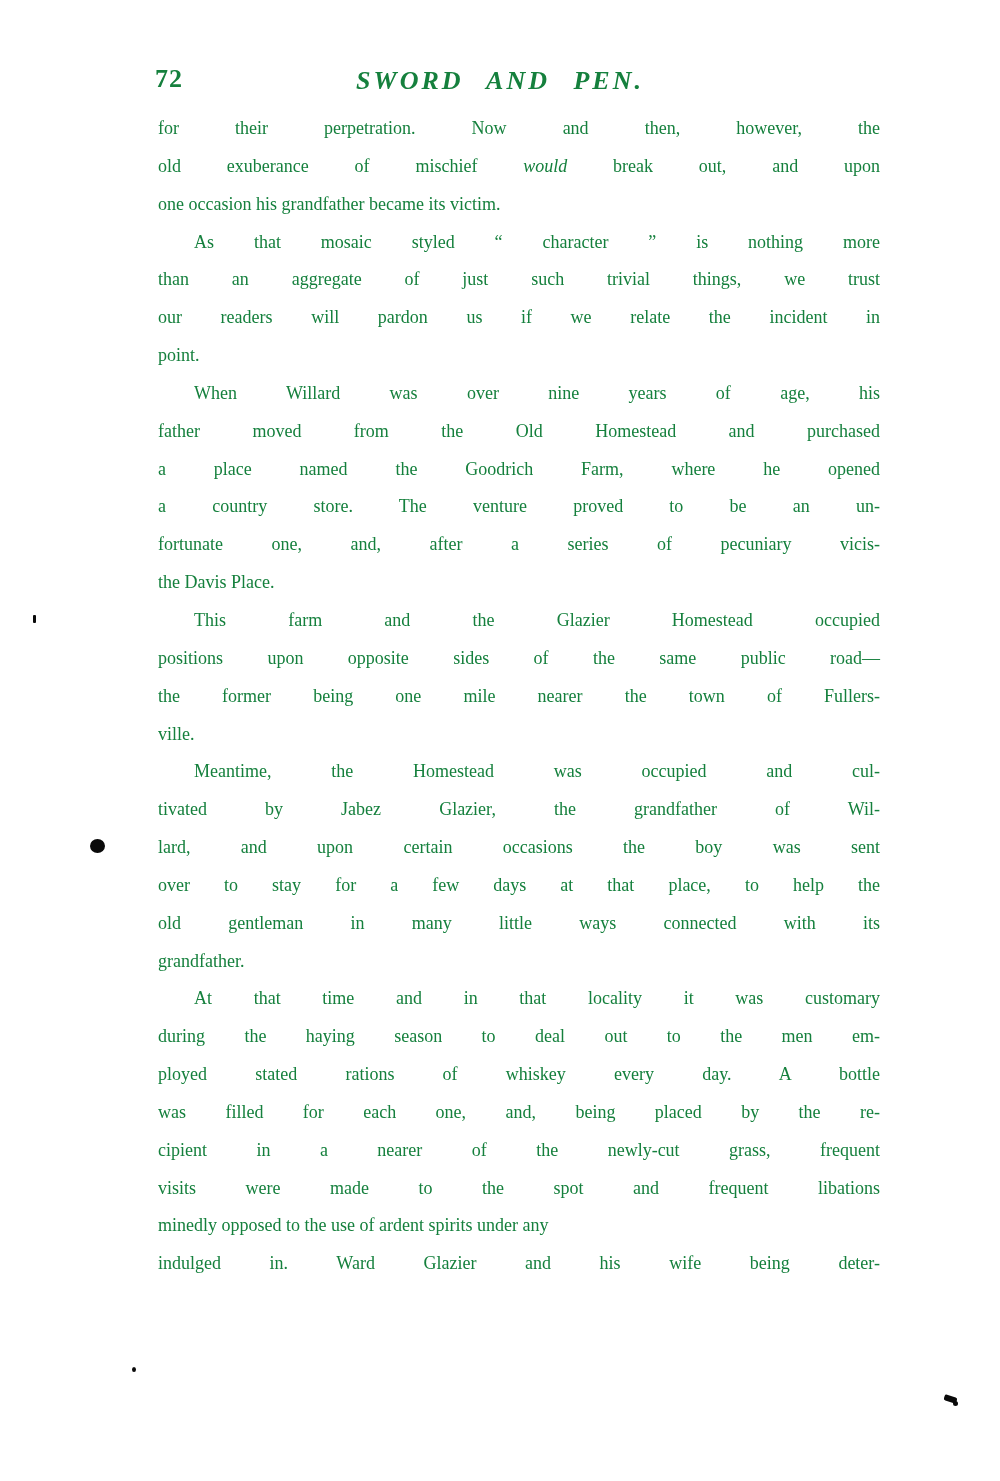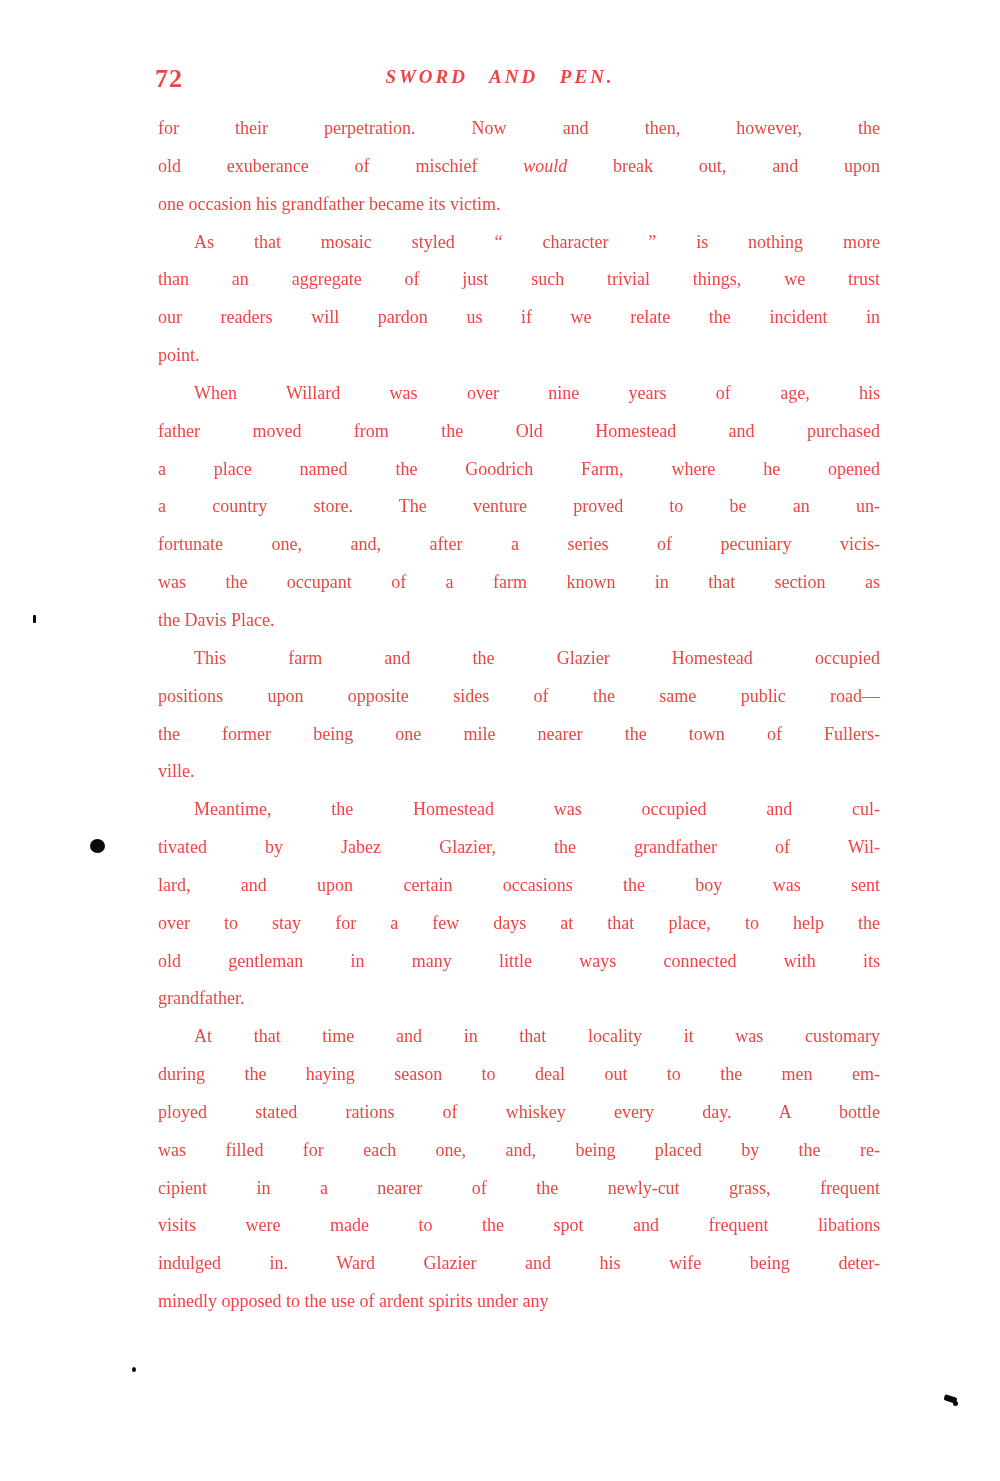--- a/index.html
+++ b/index.html
@@ -7,21 +7,21 @@
     padding: 0;
     background: #e8e8e8;
   }
   .page {
     position: relative;
     width: 1000px;
     height: 1481px;
     background: #ffffff;
     overflow: hidden;
     font-family: "Liberation Serif", serif;
-    color: #ef4444;
+    color: #15803d;
   }
   .header-row {
     position: absolute;
     top: 64px;
     left: 0;
     width: 1000px;
     height: 36px;
   }
   .page-number {
     position: absolute;
@@ -32,21 +32,21 @@
     letter-spacing: 1px;
   }
   .running-title {
     position: absolute;
     left: 0;
     right: 0;
     top: 2px;
     text-align: center;
     font-style: italic;
     font-weight: bold;
-    font-size: 19px;
+    font-size: 26px;
     letter-spacing: 3px;
     word-spacing: 14px;
   }
   .text-block {
     position: absolute;
     left: 158px;
     top: 110px;
     width: 722px;
   }
   .line {
@@ -91,40 +91,39 @@
       <div class="line last">one occasion his grandfather became its victim.</div>
       <div class="line indent">As that mosaic styled “ character ” is nothing more</div>
       <div class="line">than an aggregate of just such trivial things, we trust</div>
       <div class="line">our readers will pardon us if we relate the incident in</div>
       <div class="line last">point.</div>
       <div class="line indent">When Willard was over nine years of age, his</div>
       <div class="line">father moved from the Old Homestead and purchased</div>
       <div class="line">a place named the Goodrich Farm, where he opened</div>
       <div class="line">a country store. The venture proved to be an un-</div>
       <div class="line">fortunate one, and, after a series of pecuniary vicis-</div>
-      <div class="line">was the occupant of a farm known in that section as</div>
       <div class="line last">the Davis Place.</div>
       <div class="line indent">This farm and the Glazier Homestead occupied</div>
       <div class="line">positions upon opposite sides of the same public road—</div>
       <div class="line">the former being one mile nearer the town of Fullers-</div>
       <div class="line last">ville.</div>
       <div class="line indent">Meantime, the Homestead was occupied and cul-</div>
       <div class="line">tivated by Jabez Glazier, the grandfather of Wil-</div>
       <div class="line">lard, and upon certain occasions the boy was sent</div>
       <div class="line">over to stay for a few days at that place, to help the</div>
       <div class="line">old gentleman in many little ways connected with its</div>
       <div class="line last">grandfather.</div>
       <div class="line indent">At that time and in that locality it was customary</div>
       <div class="line">during the haying season to deal out to the men em-</div>
       <div class="line">ployed stated rations of whiskey every day. A bottle</div>
       <div class="line">was filled for each one, and, being placed by the re-</div>
       <div class="line">cipient in a nearer of the newly-cut grass, frequent</div>
       <div class="line">visits were made to the spot and frequent libations</div>
+      <div class="line last">minedly opposed to the use of ardent spirits under any</div>
       <div class="line">indulged in. Ward Glazier and his wife being deter-</div>
-      <div class="line last">minedly opposed to the use of ardent spirits under any</div>
     </div>
 
   <div class="ink-speck speck-round speck-1"></div>
   <div class="ink-speck speck-2"></div>
   <div class="ink-speck speck-round speck-2b"></div>
   <div class="ink-speck speck-3"></div>
   <div class="ink-speck speck-round speck-4"></div>
 
 </div>
 

